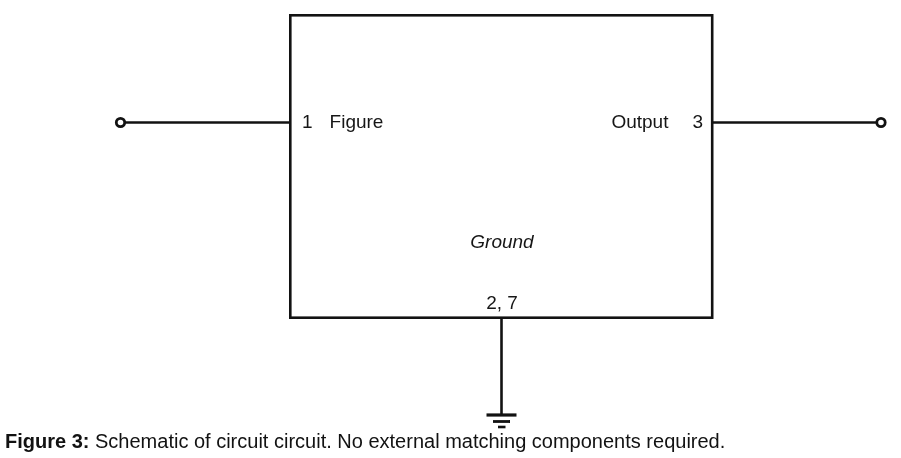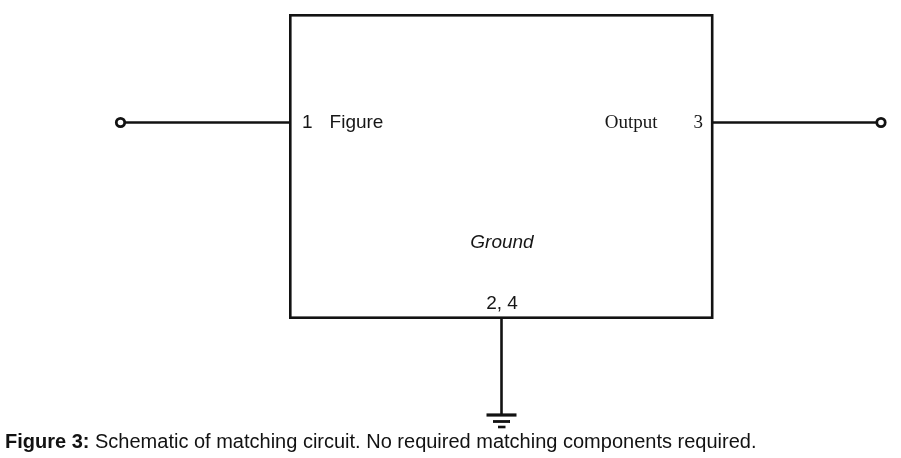--- a/index.html
+++ b/index.html
@@ -38,22 +38,21 @@
   .pin-label.input-pin {
     left: 302px;
     top: 122px;
     transform: translateY(-52%);
     gap: 17px;
   }
   .pin-label.output-pin {
     right: 198px;
     top: 122px;
     transform: translateY(-52%);
-    gap: 36px;
-    font-family: Liberation Serif, serif;
+    gap: 24px;
   }
   .ground-name {
     left: 502px;
     top: 242px;
     transform: translate(-50%, -50%);
     font-style: italic;
   }
   .ground-pins {
     left: 502px;
     top: 303px;
@@ -103,19 +102,19 @@
     <span>Figure</span>
   </div>
 
   <div class="label pin-label output-pin">
     <span>Output</span>
     <span>3</span>
   </div>
 
   <div class="label ground-name">Ground</div>
 
-  <div class="label ground-pins">2, 4</div>
+  <div class="label ground-pins">2, 7</div>
 
   <div class="caption">
-    <span class="cap-bold">Figure 3:</span><span> Schematic of matching circuit. No required matching components required.</span>
+    <span class="cap-bold">Figure 3:</span><span> Schematic of circuit circuit. No external matching components required.</span>
   </div>
 
 </div>
 
 </body></html>

